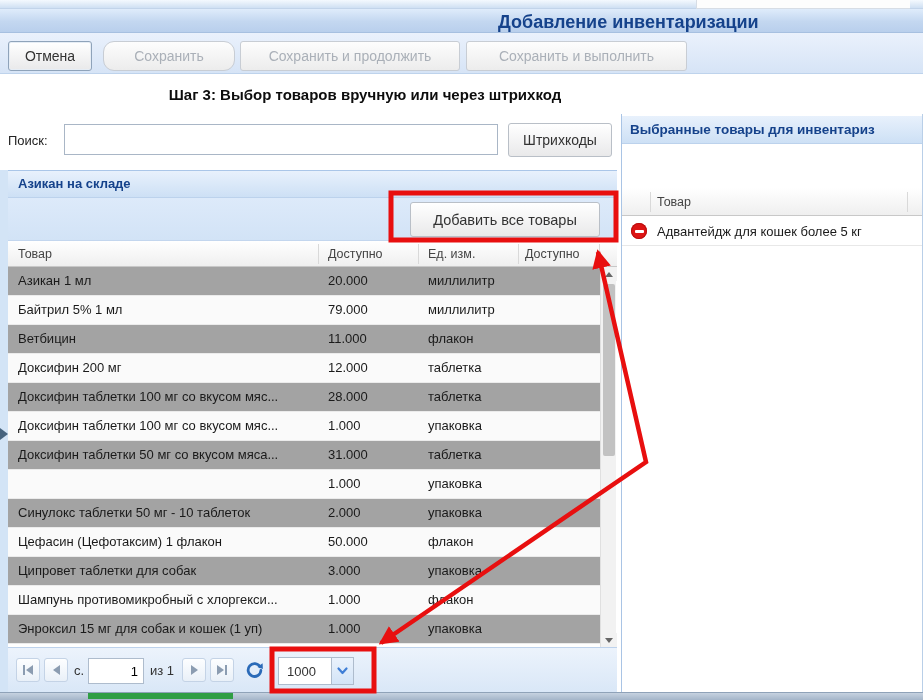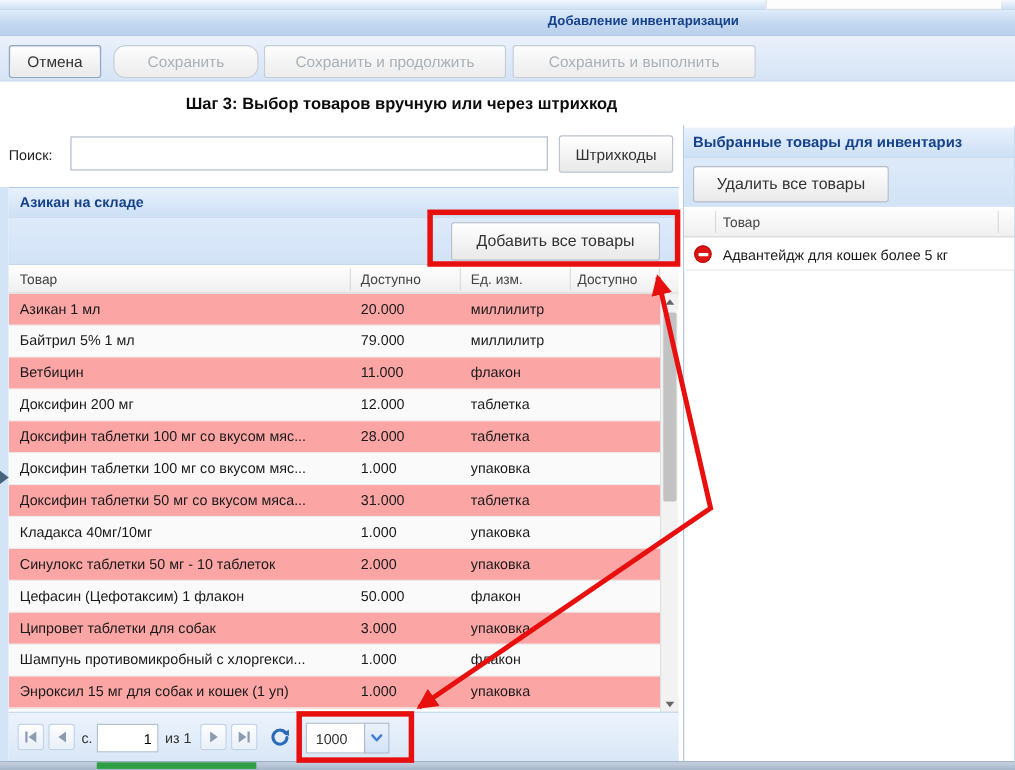--- a/index.html
+++ b/index.html
@@ -12,21 +12,21 @@
 
   
   .top-strip { left:0; top:0; width:923px; height:9px;
     background:linear-gradient(#f4f9fe,#cfe0f3); border-bottom:1px solid #c2d4ea; }
   .top-strip-white { left:696px; top:0; width:214px; height:9px;
     background:#fdfdfd; border-left:1px solid #d7dde5; border-bottom:1px solid #d7dde5; }
   .titlebar { left:0; top:9px; width:923px; height:24px;
     background:linear-gradient(#dfecfb 0%, #c3d7f0 55%, #b9cfec 100%);
     border-bottom:1px solid #a7c0e0; }
   .window-title { position:absolute; left:498px; top:3px;
-    font-size:12px; font-weight:bold; color:#15428b; letter-spacing:0px; }
+    font-size:18px; font-weight:bold; color:#15428b; letter-spacing:0px; }
 
   
   .main-toolbar { left:0; top:33px; width:923px; height:41px;
     background:linear-gradient(#eaf1fc,#d6e4f6); border-bottom:1px solid #bed3ec; }
   .btn {
     position:absolute; display:flex; align-items:center; justify-content:center;
     height:30px; border:1px solid #b9bfc7; border-radius:3px;
     background:linear-gradient(#ffffff,#e9e9ea); font-size:14px; color:#333;
     cursor:pointer;
   }
@@ -62,21 +62,21 @@
 
   .grid-hd { position:absolute; left:0; top:70px; width:100%; height:26px;
     background:linear-gradient(#ffffff,#efefef); border-bottom:1px solid #c8c8c8;
     font-size:12.5px; color:#444; }
   .grid-hd .hcell { position:absolute; top:6px; white-space:nowrap; }
   .hsep { position:absolute; top:3px; width:1px; height:20px; background:#d9d9d9; }
 
   .grid-body { position:absolute; left:0; top:96px; width:592px; height:380px;
     overflow:hidden; background:#fff; }
   .grid-row { position:relative; width:100%; height:29px; border-bottom:1px solid #ebebeb;
-    background:#fca5a5; font-size:13px; color:#1a1a1a; }
+    background:#a3a3a3; font-size:13px; color:#1a1a1a; }
   .grid-row:nth-child(even) { background:#fafafa; }
   .grid-row .cell { position:absolute; top:6px; white-space:nowrap; overflow:hidden; }
   .c-name { left:10px; width:300px; }
   .c-qty  { left:320px; width:90px; }
   .c-unit { left:420px; width:90px; }
 
   
   .vscroll { position:absolute; left:592px; top:96px; width:16px; height:380px;
     background:#f2f2f2; border-left:1px solid #e0e0e0; }
   .vs-btn { position:absolute; left:0; width:16px; height:14px; background:#f2f2f2;
@@ -223,21 +223,20 @@
     <span class="cell c-unit">упаковка</span>
   </div>
 
   <div class="grid-row">
     <span class="cell c-name">Доксифин таблетки 50 мг со вкусом мяса...</span>
     <span class="cell c-qty">31.000</span>
     <span class="cell c-unit">таблетка</span>
   </div>
 
   <div class="grid-row">
-    <span class="cell c-name">Кладакса 40мг/10мг</span>
     <span class="cell c-qty">1.000</span>
     <span class="cell c-unit">упаковка</span>
   </div>
 
   <div class="grid-row">
     <span class="cell c-name">Синулокс таблетки 50 мг - 10 таблеток</span>
     <span class="cell c-qty">2.000</span>
     <span class="cell c-unit">упаковка</span>
   </div>
 
@@ -308,23 +307,20 @@
         </svg>
       </div>
     </div>
   </div>
 </div>
 
 <div class="abs sel-panel">
   <div class="sel-header">
     <span class="ttl">Выбранные товары для инвентариз</span>
   </div>
-  <div class="sel-tbar">
-    <button class="btn" id="btn-remove-all">Удалить все товары</button>
-  </div>
   <div class="sel-grid-hd">
     <span class="hcell">Товар</span>
     <span class="hsep" style="left:28px; top:4px;"></span>
     <span class="hsep" style="left:285px; top:4px;"></span>
   </div>
   <div class="sel-row">
     <span class="minus-icon"></span>
     <span class="cell">Адвантейдж для кошек более 5 кг</span>
   </div>
 </div>

